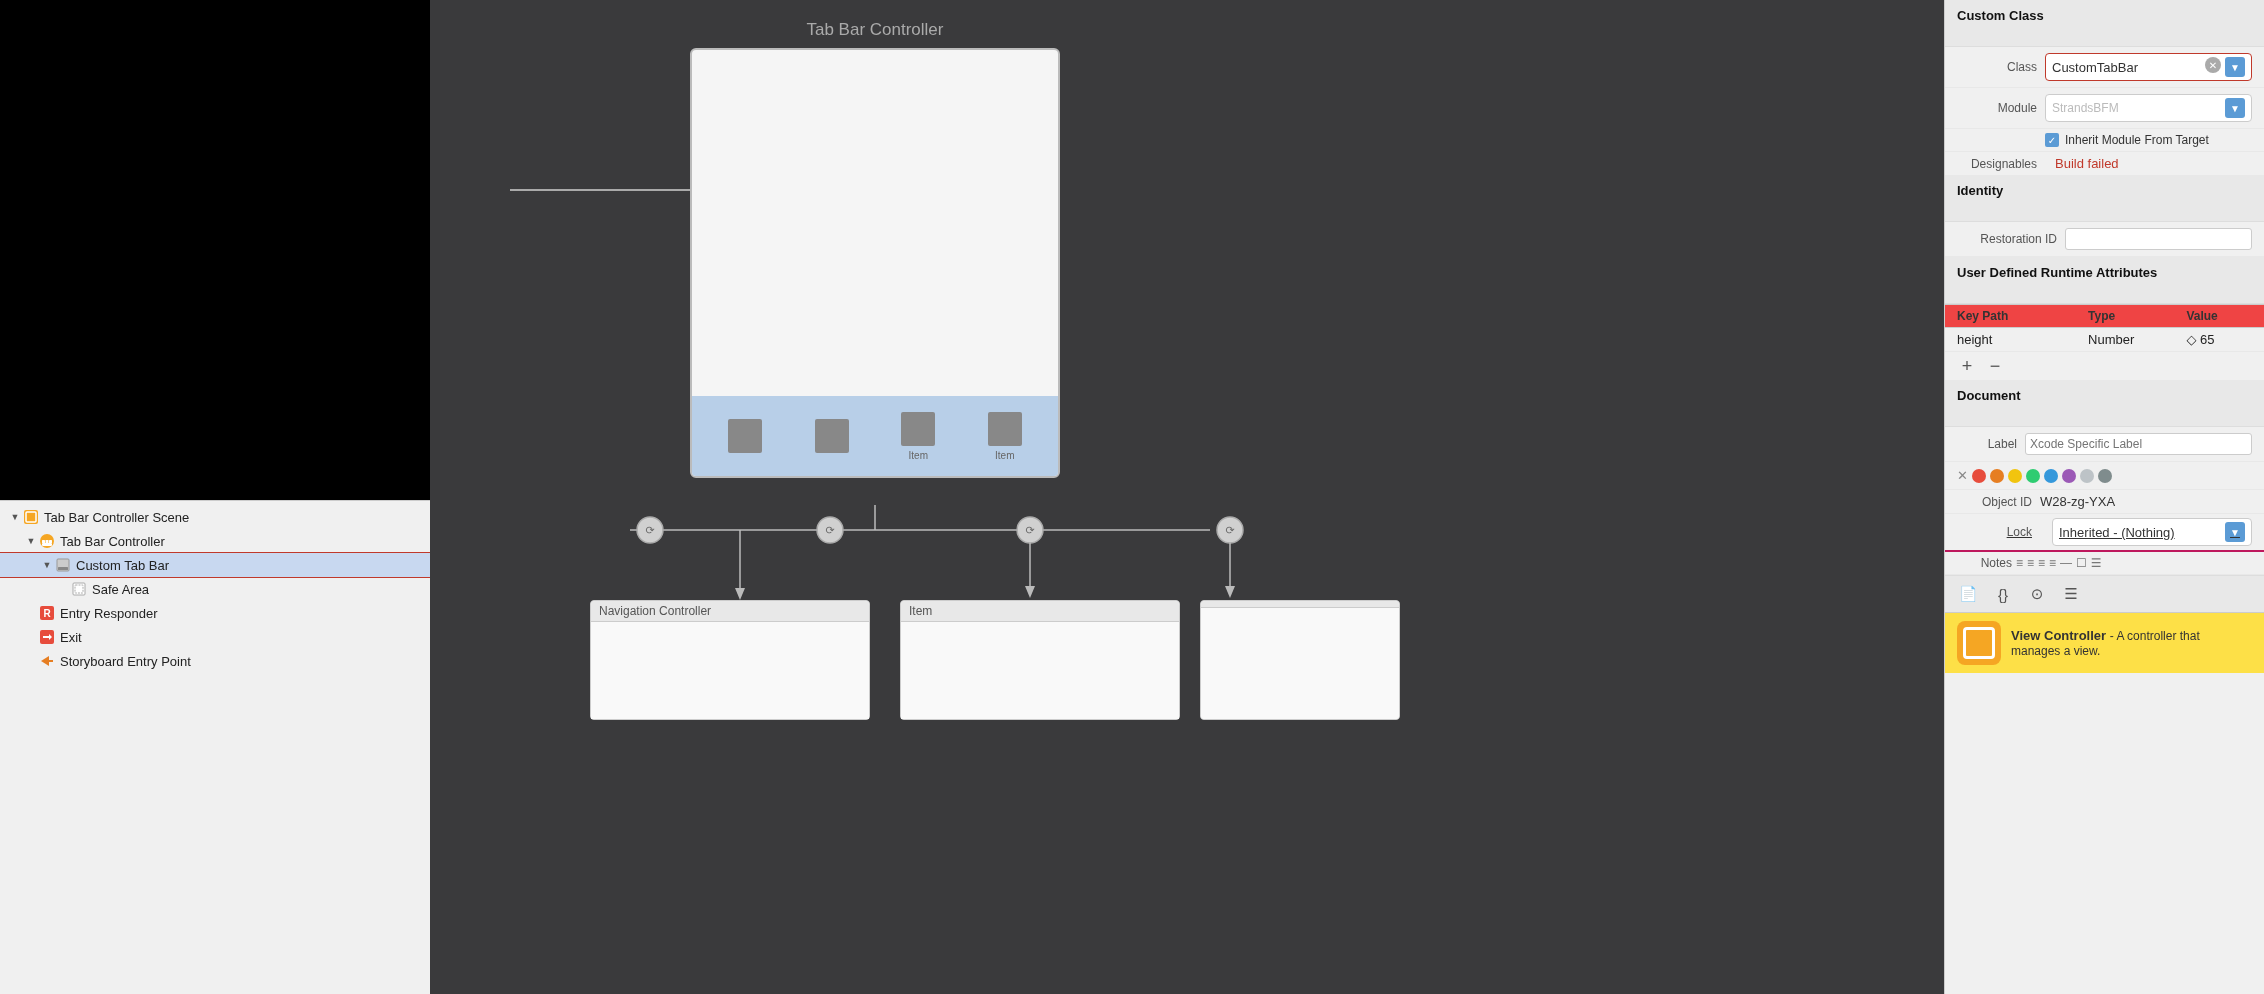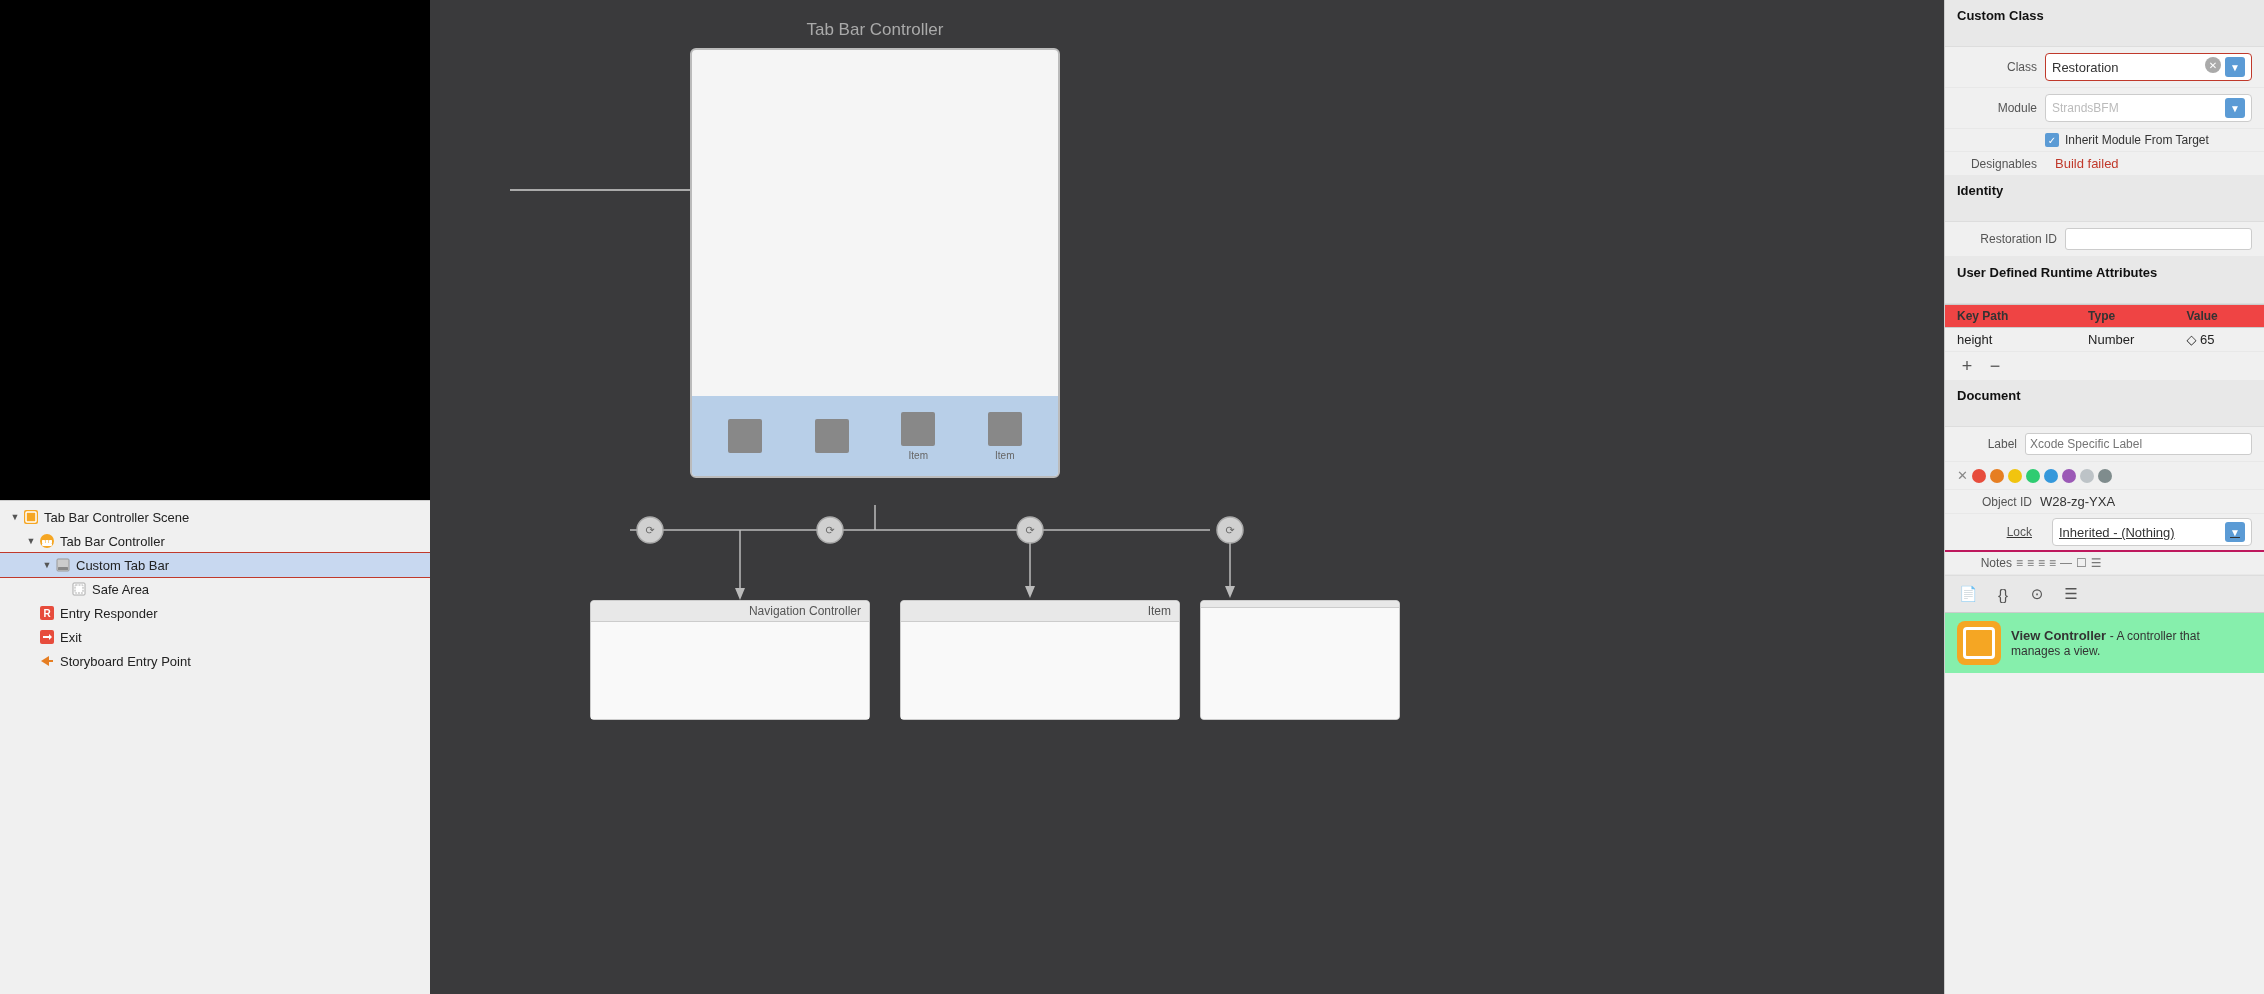--- a/index.html
+++ b/index.html
@@ -154,21 +154,21 @@
       border-radius: 4px;
       display: flex;
       flex-direction: column;
     }
 
     .box-title-bar {
       background: #e8e8e8;
       padding: 3px 8px;
       font-size: 12px;
       color: #555;
-      text-align: right;
+      text-align: left;
       border-bottom: 1px solid #ccc;
       border-radius: 4px 4px 0 0;
     }
 
     .box-content {
       flex: 1;
       background: #f9f9f9;
     }
 
     
@@ -387,21 +387,21 @@
       font-size: 15px;
     }
 
     
     .vc-info-row {
       display: flex;
       align-items: center;
       padding: 8px 12px;
       gap: 10px;
       border-top: 1px solid #ccc;
-      background: #86efac;
+      background: #fde047;
     }
 
     .vc-icon-big {
       width: 44px;
       height: 44px;
       border-radius: 8px;
       background: #f5a623;
       display: flex;
       align-items: center;
       justify-content: center;
@@ -606,21 +606,21 @@
   </div>
 </div>
 
 <div class="right-panel">
 
   <div class="section-header">Custom Class</div>
 
   <div class="form-row">
     <span class="form-label" style="width:80px;">Class</span>
     <div class="form-input" style="position:relative;">
-      <span>Restoration</span>
+      <span>CustomTabBar</span>
       <div style="display:flex;gap:4px;">
         <div class="input-clear-btn">✕</div>
         <div class="dropdown-btn">▼</div>
       </div>
     </div>
   </div>
 
   <div class="form-row">
     <span class="form-label" style="width:80px;">Module</span>
     <div class="form-input-normal">

